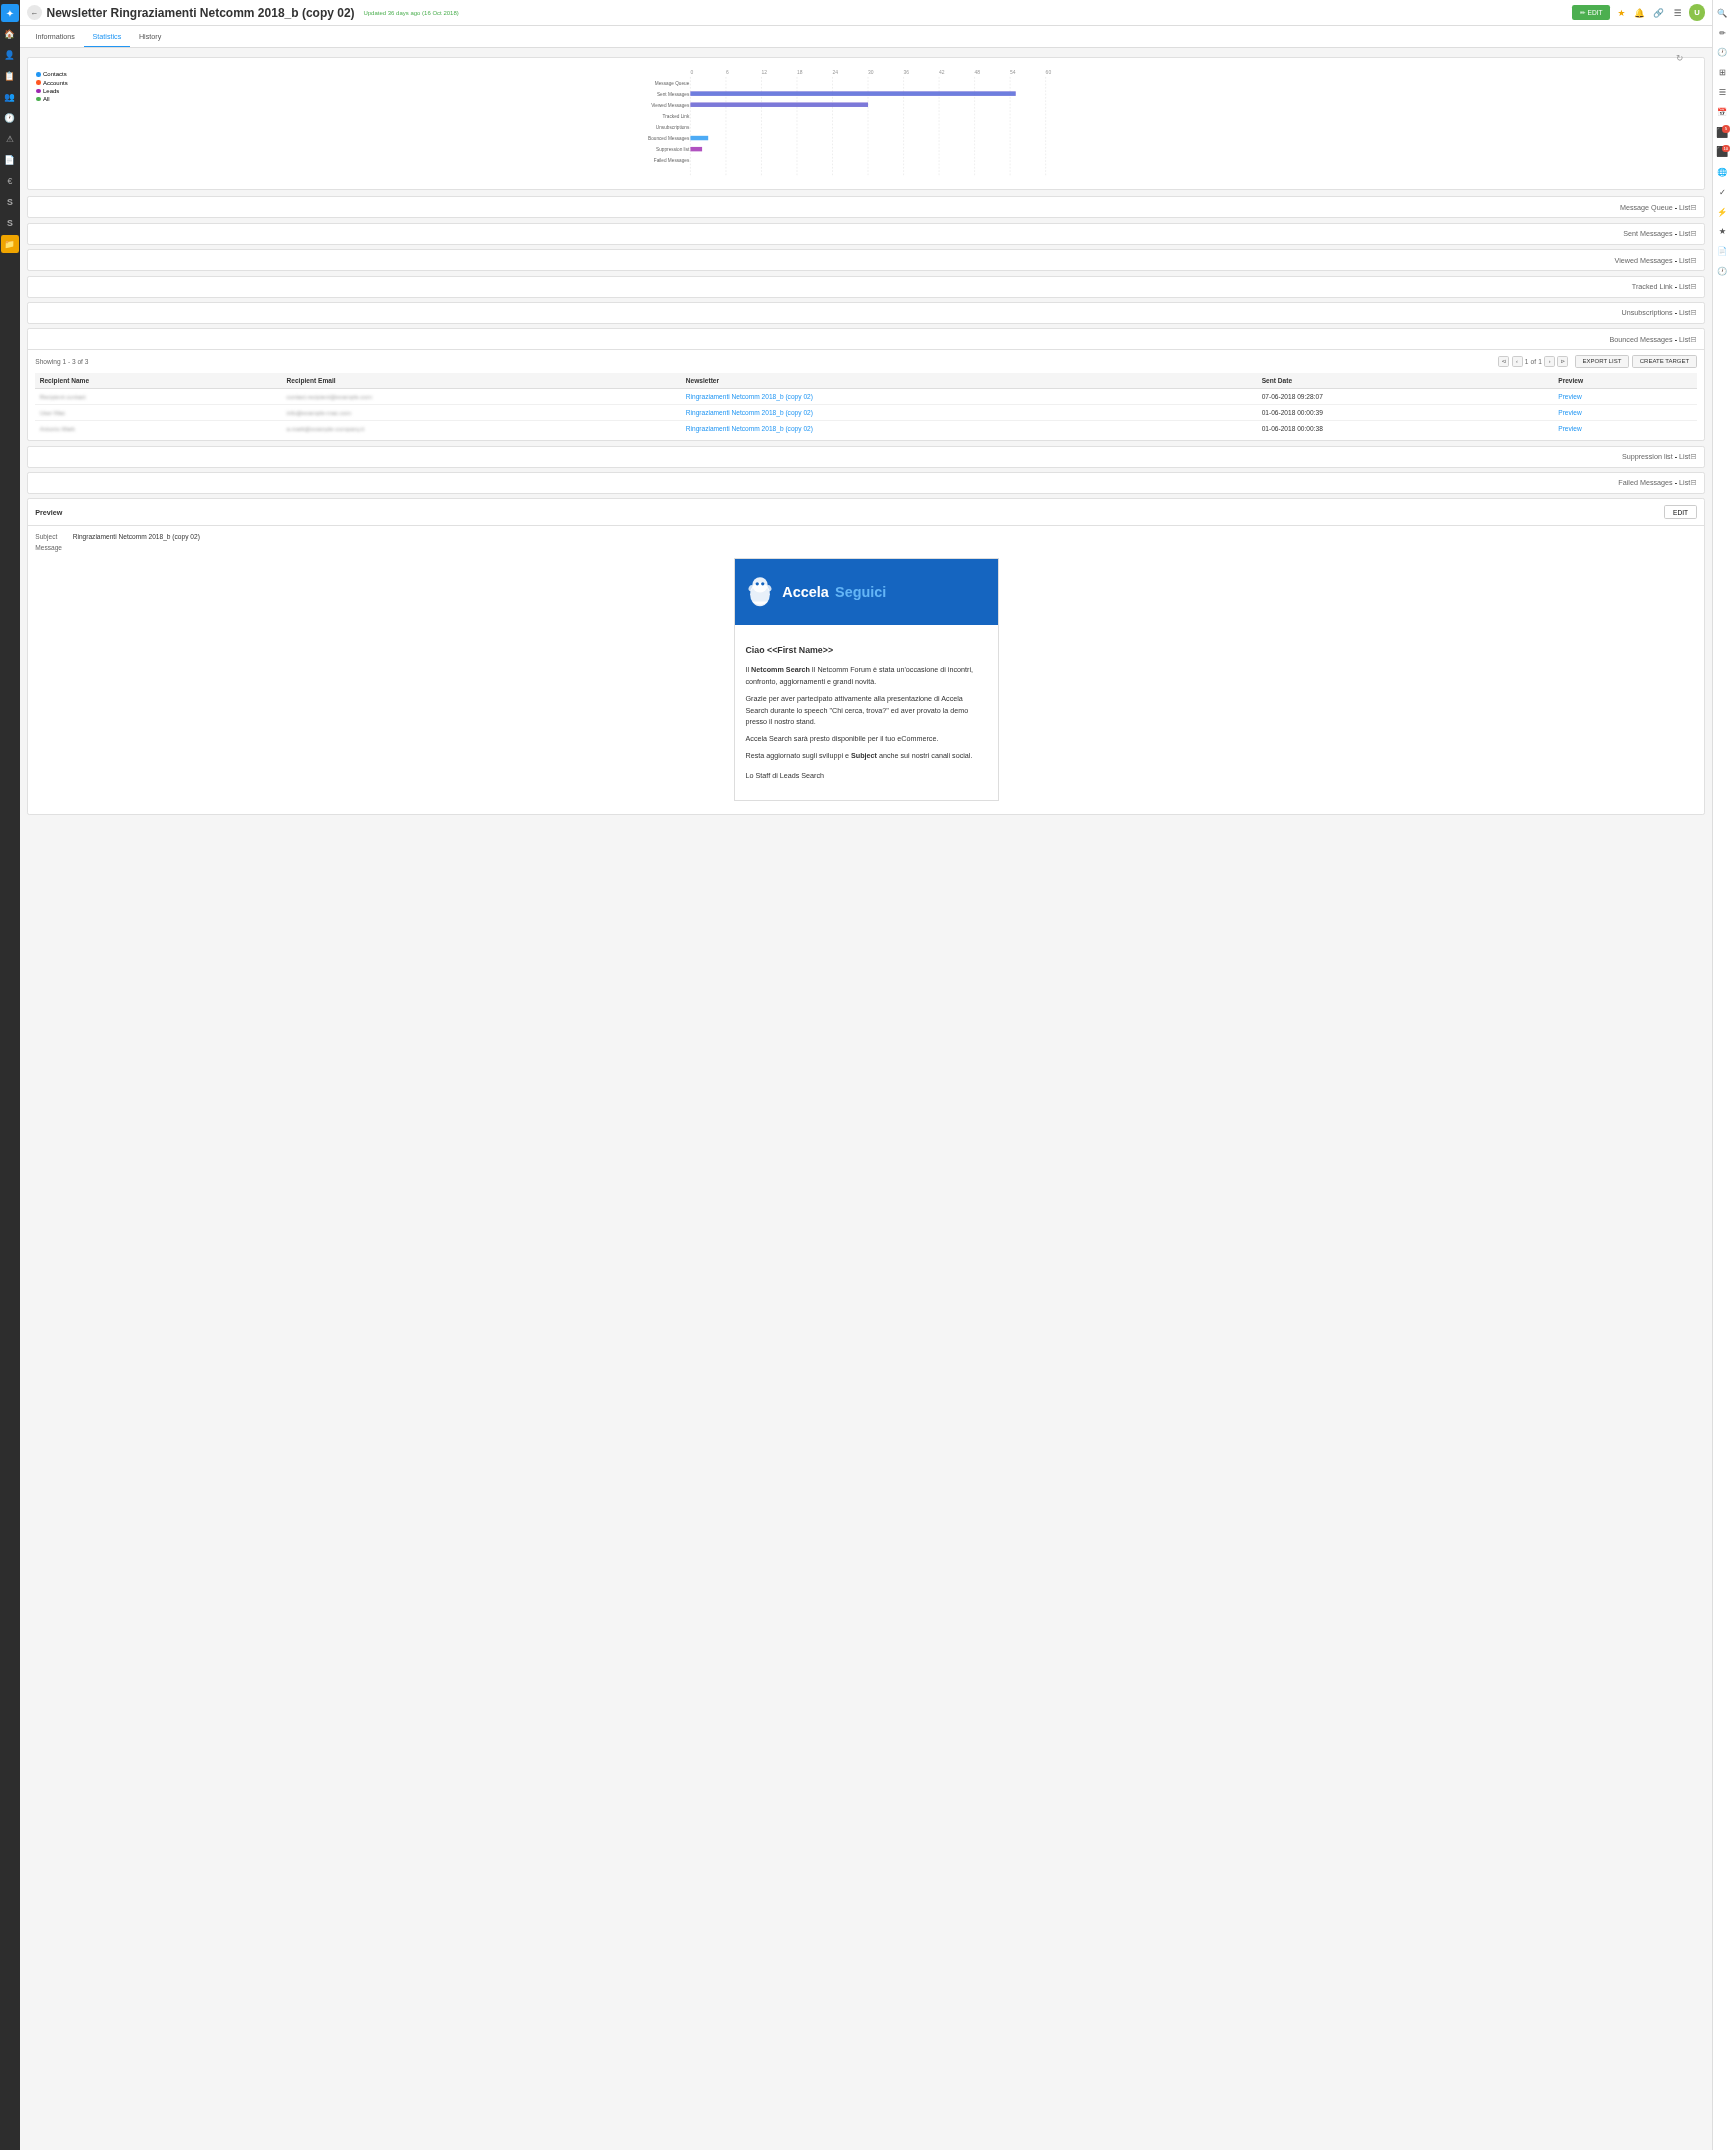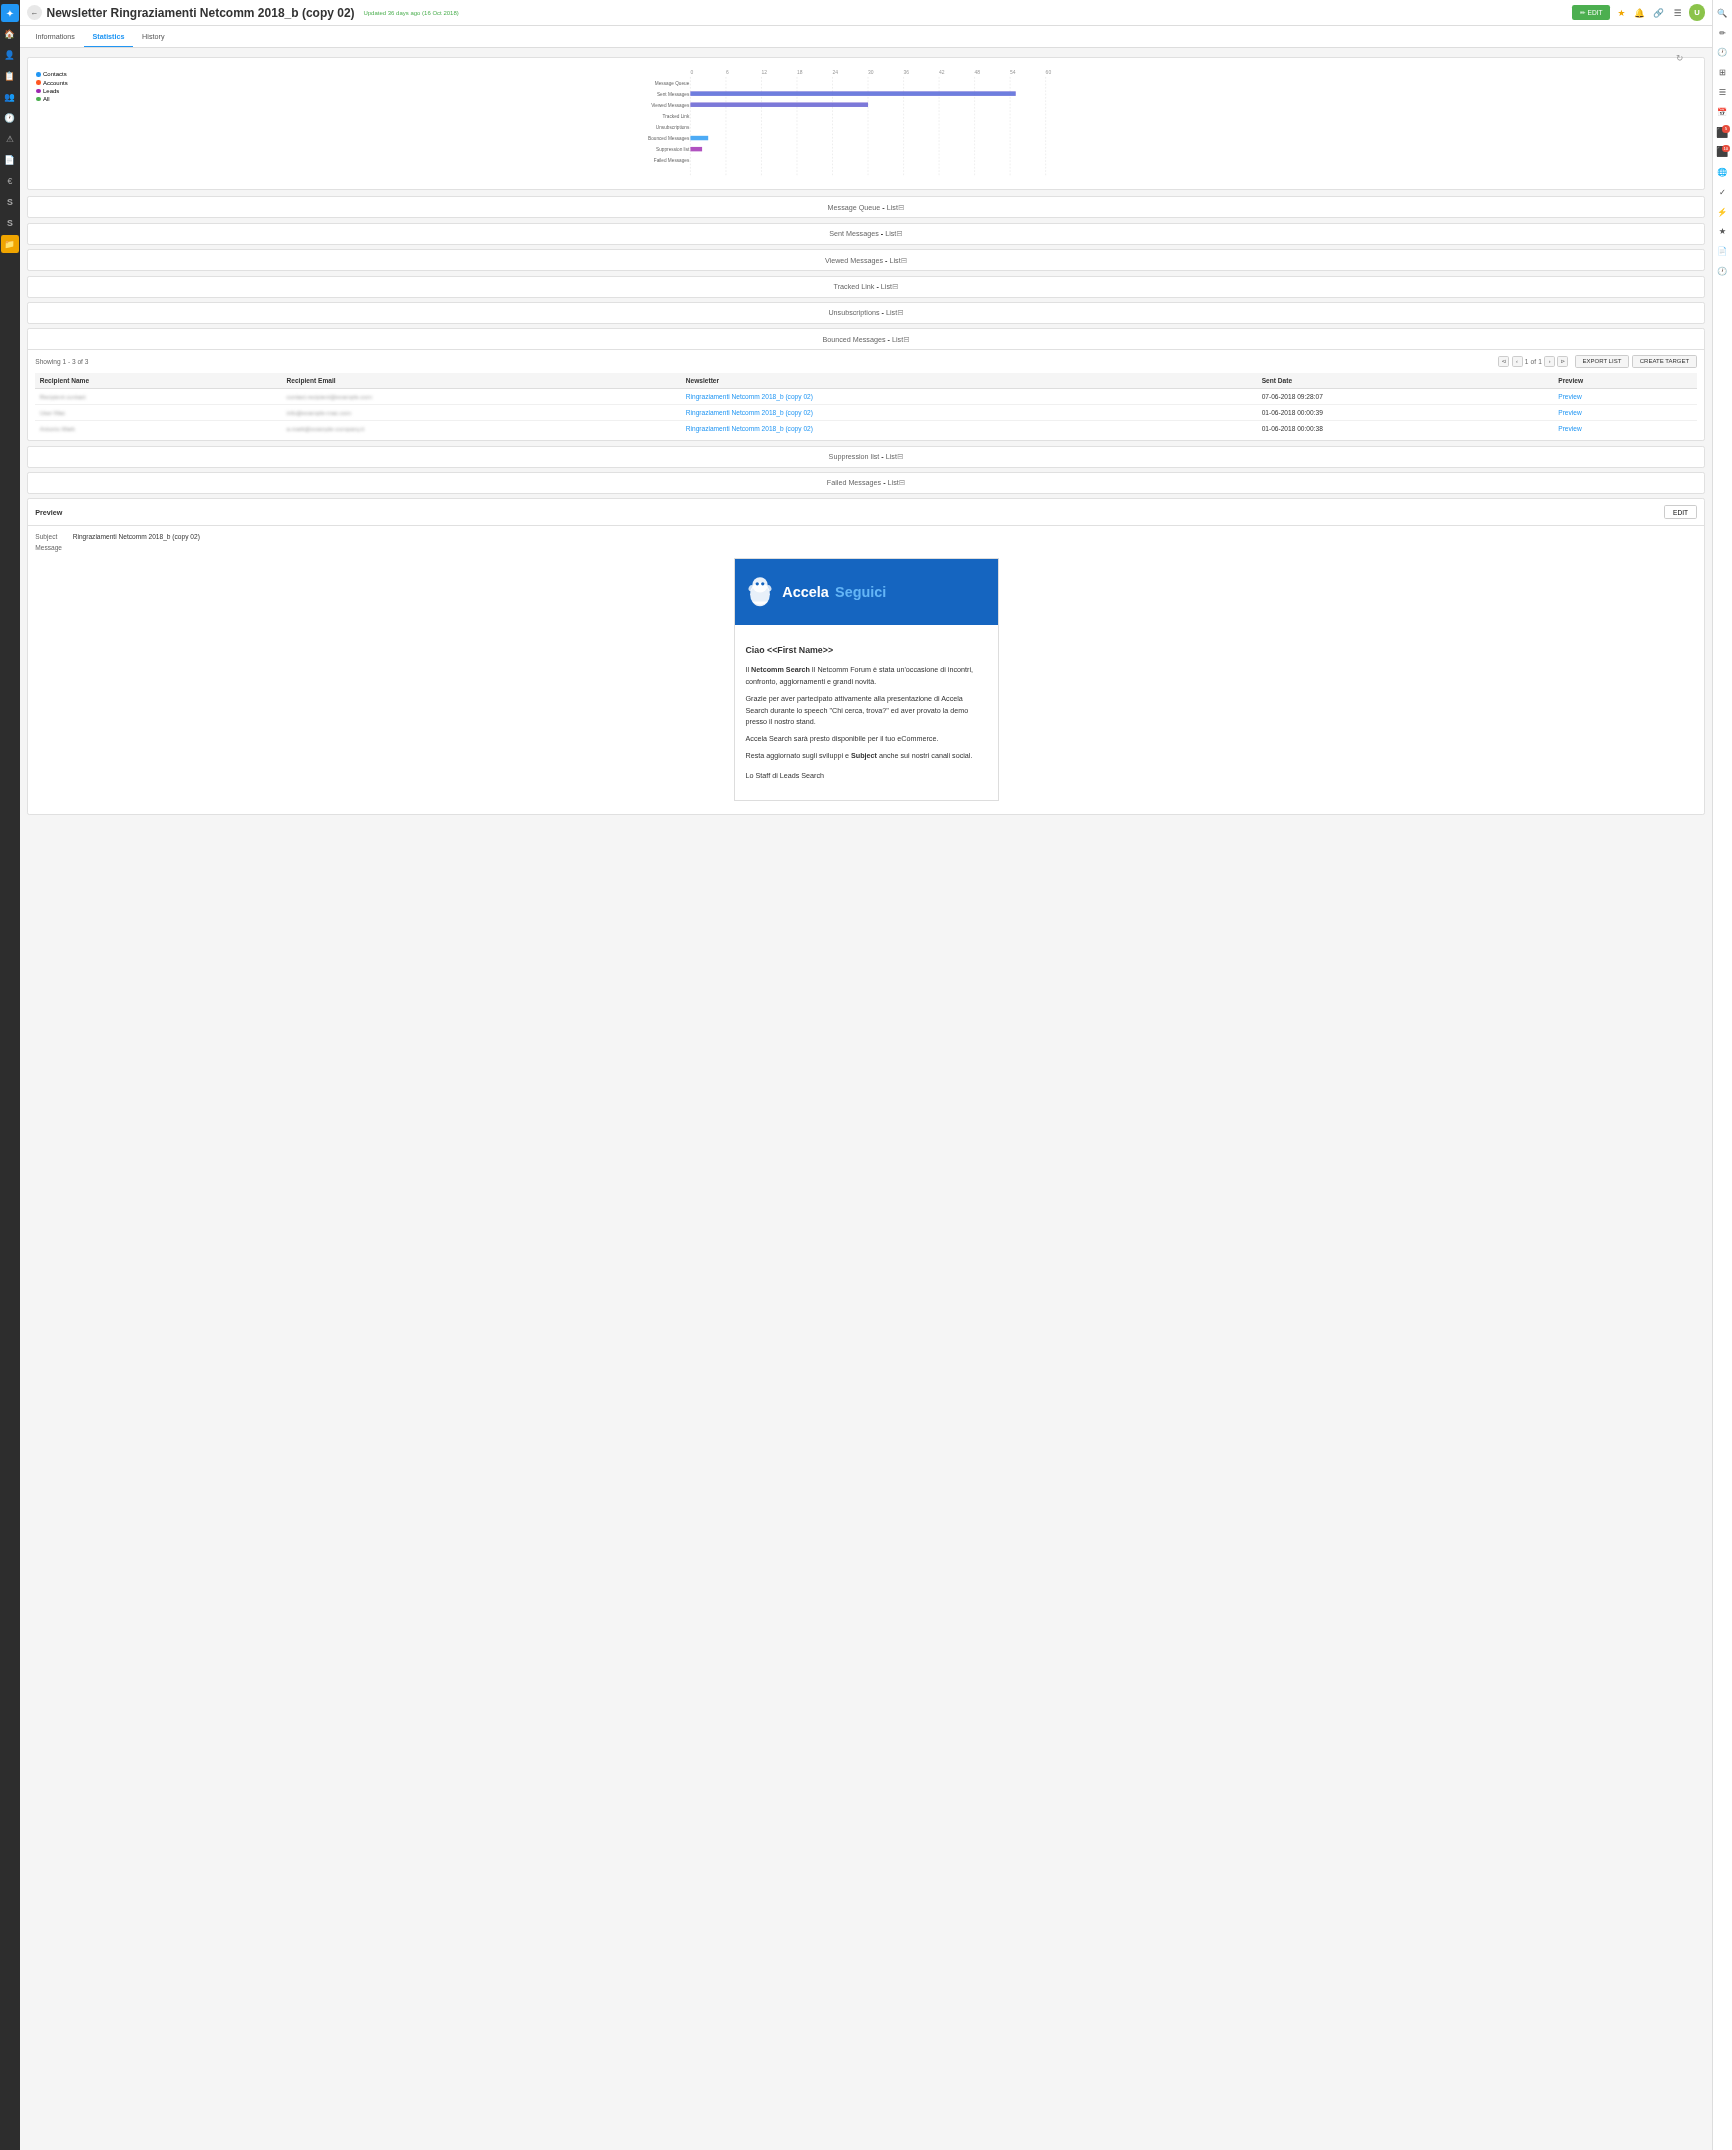--- a/index.html
+++ b/index.html
@@ -176,21 +176,21 @@
       padding: 5.5px 8.8px;
       font-size: 7.2px;
       color: #555;
       cursor: pointer;
       border-bottom: 1.1px solid transparent;
       text-decoration: none;
     }
     .tab.active {
       color: #2196F3;
       border-bottom: 1.1px solid #2196F3;
-      font-weight: bold;
+      font-weight: normal;
     }
 
     
     .chart-container {
       background: #fff;
       margin: 6.6px;
       padding: 8.8px;
       border-radius: 2.2px;
       border: 0.6px solid #e0e0e0;
     }
@@ -218,21 +218,21 @@
     .section {
       background: #fff;
       margin: 0 6.6px 4.4px 6.6px;
       border: 0.6px solid #e0e0e0;
       border-radius: 2.2px;
     }
     .section-header {
       padding: 5.5px 7.7px;
       display: flex;
       align-items: center;
-      justify-content: center;
+      justify-content: flex-end;
       cursor: pointer;
     }
     .section-title {
       font-size: 7.2px;
       color: #333;
       font-weight: bold;
     }
     .section-title span {
       font-weight: normal;
       color: #666;

